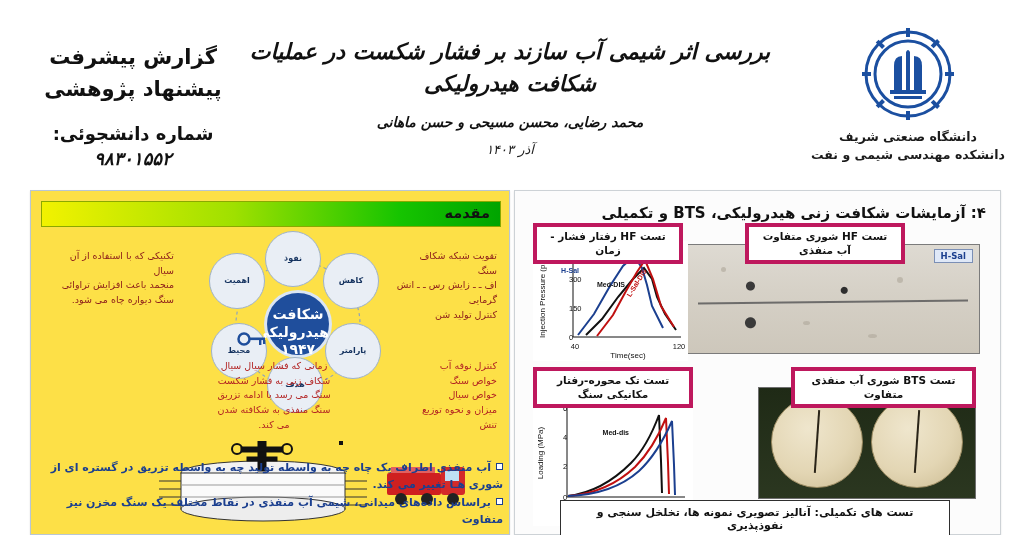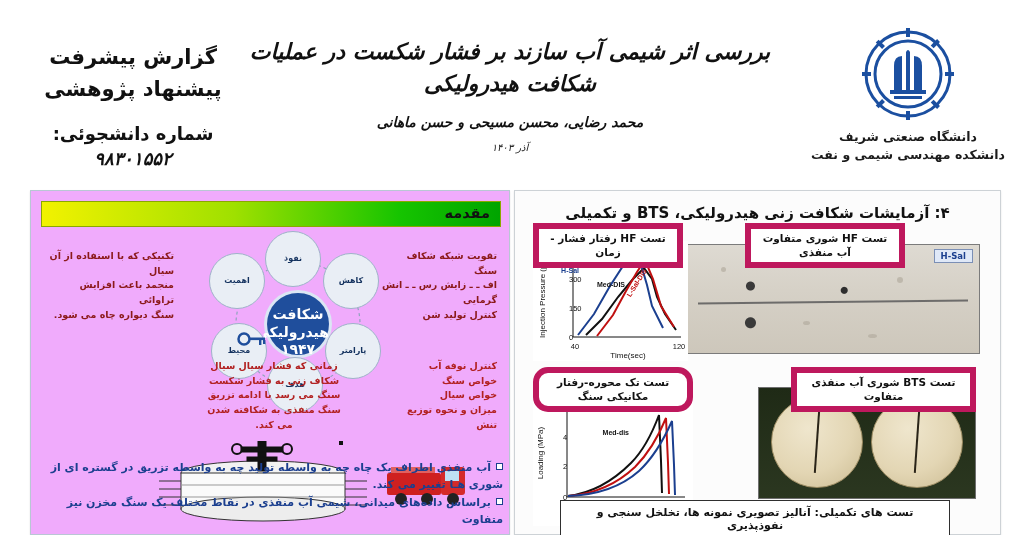--- a/index.html
+++ b/index.html
@@ -58,21 +58,21 @@
     margin: 0;
   }
   .poster-authors {
     margin-top: 14px;
     font-size: 14px;
     color: #111111;
     font-weight: bold;
   }
   .poster-date {
     margin-top: 12px;
-    font-size: 10px;
+    font-size: 13px;
     color: #222222;
   }
 
   .report-block {
     position: absolute;
     left: 18px; top: 42px;
     width: 230px;
     text-align: center;
     direction: rtl;
     color: #111111;
@@ -102,39 +102,38 @@
     border: 1px solid #cdd2d6;
     box-shadow: 0 1px 2px rgba(0,0,0,0.10);
   }
   .panel-left {
     right: 30px; top: 190px;
     width: 487px; height: 345px;
   }
   .panel-right {
     left: 30px; top: 190px;
     width: 480px; height: 345px;
-    background: #f0abfc;
+    background: #fde047;
     border-color: #b9c6d4;
   }
 
   
   .exp-heading {
-    text-align: center;
     font-size: 15px;
     font-weight: bold;
     color: #111111;
     direction: rtl;
     margin: 12px 14px 6px 14px;
     line-height: 1.4;
   }
 
   
   .caption-bar {
     background: #ffffff;
-    border: 6px solid #be185d;
+    border: 4px solid #be185d;
     font-size: 10.5px;
     font-weight: bold;
     color: #111111;
     text-align: center;
     direction: rtl;
     padding: 3px 6px;
     line-height: 1.3;
     position: absolute;
     z-index: 5;
   }
@@ -292,21 +291,21 @@
     text-align: center;
     direction: rtl;
     line-height: 1.2;
   }
 
   .kw-col {
     position: absolute;
     direction: rtl;
     color: #b22222;
     font-size: 9.5px;
-    font-weight: bold;
+    font-weight: normal;
     line-height: 1.55;
   }
   .kw-col.right-list { left: 10px; top: 18px; width: 125px; text-align: right; color:#8b1a1a;}
   .kw-col.left-list  { left: 330px; top: 18px; width: 128px; text-align: right; color:#8b1a1a;}
   .kw-col.mid-left   { left: 150px; top: 128px; width: 170px; text-align: center; }
   .kw-col.mid-right  { left: 330px; top: 128px; width: 128px; text-align: right; }
 
   
   .rig-area {
     position: absolute;
@@ -437,21 +436,21 @@
 
     <div class="bts-photo">
       <div class="bts-core one">
         <span class="fracture"></span>
       </div>
       <div class="bts-core two">
         <span class="fracture"></span>
       </div>
     </div>
 
-    <div class="caption-bar" style="left:18px; top:176px; width:160px;border-radius:15px;">تست تک محوره-رفتار مکانیکی سنگ</div>
+    <div class="caption-bar" style="left:18px; top:176px; width:160px;">تست تک محوره-رفتار مکانیکی سنگ</div>
 
     <div class="chart chart-uc">
       <svg width="160" height="125" viewBox="0 0 160 125">
         <line x1="34" y1="6" x2="34" y2="96" stroke="#111" stroke-width="1"></line>
         <line x1="34" y1="96" x2="152" y2="96" stroke="#111" stroke-width="1"></line>
         <text class="tick-label" x="30" y="10" text-anchor="end">6</text>
         <text class="tick-label" x="30" y="39" text-anchor="end">4</text>
         <text class="tick-label" x="30" y="68" text-anchor="end">2</text>
         <text class="tick-label" x="30" y="99" text-anchor="end">0</text>
         <text class="tick-label" x="35" y="107" text-anchor="middle">0</text>

